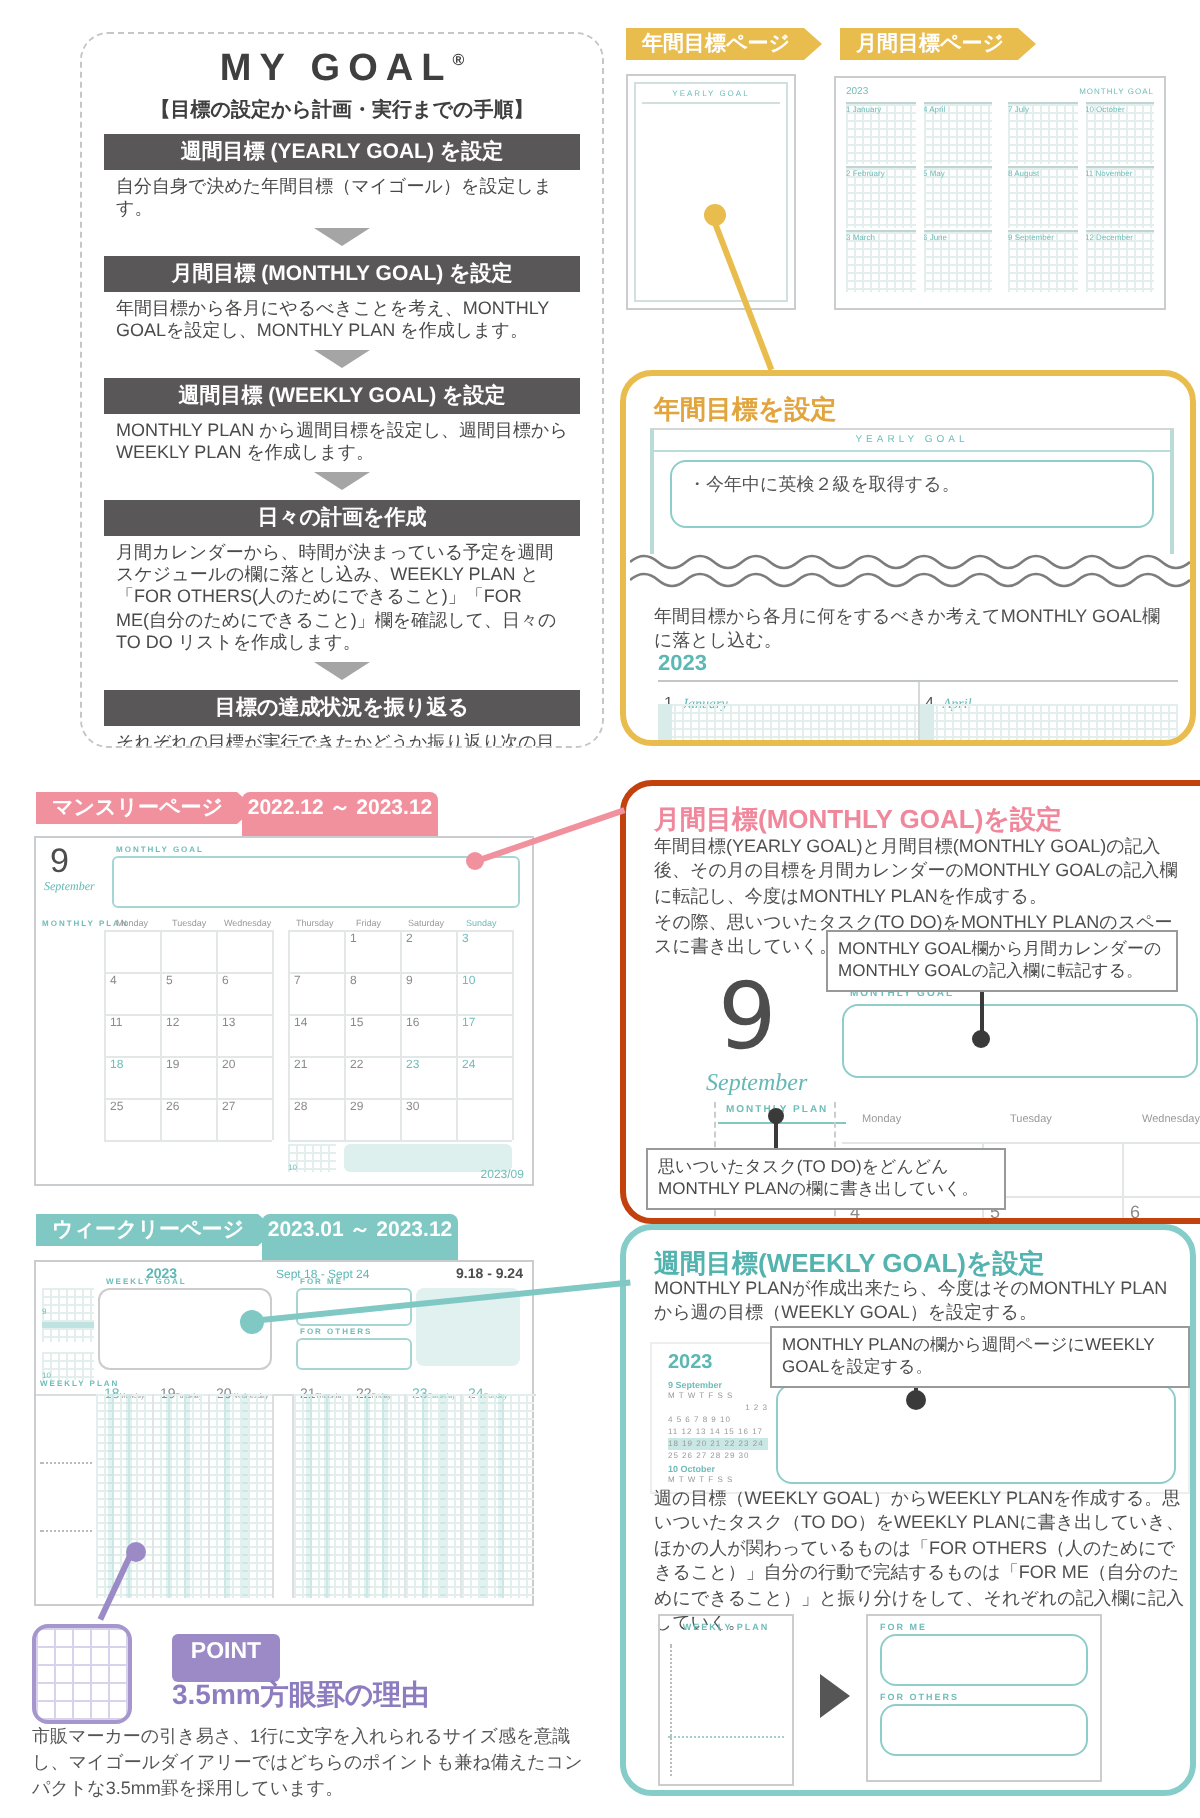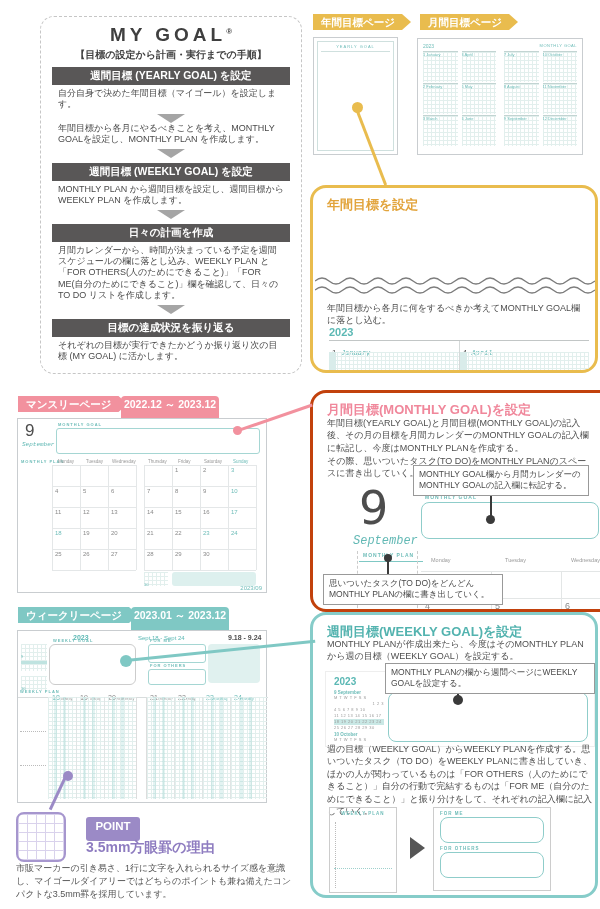--- a/index.html
+++ b/index.html
@@ -19,21 +19,21 @@
         border-color:#a5a5a5 transparent transparent transparent;margin:3px auto 0;}
   
   .tab{height:16px;line-height:16px;color:#fff;font-weight:bold;font-size:10.5px;padding:0 16px 0 8px;
        clip-path:polygon(0 0,calc(100% - 9px) 0,100% 50%,calc(100% - 9px) 100%,0 100%);white-space:nowrap;}
   .pill{height:32px;line-height:16px;color:#fff;font-weight:bold;font-size:10.5px;text-align:center;border-radius:4px;}
   
   .pagemock{background:#fff;border:1px solid #c9cdd0;box-sizing:border-box;}
   .grid-bg{background-image:linear-gradient(to right,#e2efed 1px,transparent 1px),
            linear-gradient(to bottom,#e2efed 1px,transparent 1px);background-size:4px 4px;}
   .mlabel{font-size:5px;letter-spacing:1px;color:#6fbdb9;font-weight:bold;white-space:nowrap;}
-  .script{font-family:Liberation Mono, monospace;font-style:italic;color:#63b9b5;}
+  .script{font-family:Liberation Serif, serif;font-style:italic;color:#63b9b5;}
   
   .box{background:#fff;border-radius:16px;box-sizing:border-box;overflow:hidden;z-index:1;}
   .bhead{font-weight:bold;font-size:13px;margin:8px 0 0 14px;white-space:nowrap;}
   .btext{font-size:9px;line-height:1.38;color:#4f4f4f;}
   .callout{background:#fff;border:1px solid #999;font-size:8.5px;line-height:1.35;padding:3px 5px;color:#4a4a4a;z-index:4;}
   .dot{border-radius:50%;z-index:3;}
   .cline{transform-origin:0 0;z-index:2;}
   .tealbox{border:1.5px solid #8fcdca;border-radius:8px;box-sizing:border-box;background:#fff;}
   
   .mrow{display:flex;left:34px;width:212px;height:21px;}
@@ -52,20 +52,21 @@
 <div id="page">
 
   <div id="flowcard" class="abs">
     <div class="ftitle"><span>MY GOAL</span><sup>®</sup></div>
     <div class="fsub">【目標の設定から計画・実行までの手順】</div>
 
     <div class="bar">週間目標 (YEARLY GOAL) を設定</div>
     <div class="fbody">自分自身で決めた年間目標（マイゴール）を設定します。</div>
     <div class="darr"></div>
 
+    <div class="bar">月間目標 (MONTHLY GOAL) を設定</div>
     <div class="fbody">年間目標から各月にやるべきことを考え、MONTHLY GOALを設定し、MONTHLY PLAN を作成します。</div>
     <div class="darr"></div>
 
     <div class="bar">週間目標 (WEEKLY GOAL) を設定</div>
     <div class="fbody">MONTHLY PLAN から週間目標を設定し、週間目標から WEEKLY PLAN を作成します。</div>
     <div class="darr"></div>
 
     <div class="bar">日々の計画を作成</div>
     <div class="fbody">月間カレンダーから、時間が決まっている予定を週間スケジュールの欄に落とし込み、WEEKLY PLAN と「FOR OTHERS(人のためにできること)」「FOR ME(自分のためにできること)」欄を確認して、日々の TO DO リストを作成します。</div>
     <div class="darr"></div>
@@ -131,20 +132,25 @@
           </div>
       </div>
     </div>
   </div>
 
   <div class="abs cline" style="left:357px;top:106px;width:84px;height:3px;background:#E9BC4E;transform:rotate(69deg);"></div>
   <div class="abs dot" style="left:352px;top:102px;width:11px;height:11px;background:#E9BC4E;"></div>
 
   <div class="abs box" style="left:310px;top:185px;width:288px;height:188px;border:3px solid #E9BC4E;">
     <div class="bhead" style="color:#E2A43C;">年間目標を設定</div>
+    <div class="abs" style="left:12px;top:26px;width:258px;height:62px;border-left:2px solid #b9dcd9;border-right:2px solid #b9dcd9;border-top:1px solid #d3d7d7;">
+      <div style="text-align:center;font-size:5px;letter-spacing:2px;color:#6fbdb9;margin-top:2px;">YEARLY GOAL</div>
+      <div style="border-top:1px solid #b9dcd9;margin:2px 0 4px;"></div>
+      <div class="tealbox" style="margin:0 8px;height:34px;padding:5px 8px;font-size:9px;color:#555;">・今年中に英検２級を取得する。</div>
+    </div>
     <svg class="abs" style="left:2px;top:86px;" width="280" height="26" viewBox="0 0 280 26">
       <path d="M0 7 Q7 1 14 7 T28 7 T42 7 T56 7 T70 7 T84 7 T98 7 T112 7 T126 7 T140 7 T154 7 T168 7 T182 7 T196 7 T210 7 T224 7 T238 7 T252 7 T266 7 T280 7" fill="none" stroke="#7d7d7d" stroke-width="1.3"></path>
       <path d="M0 16 Q7 10 14 16 T28 16 T42 16 T56 16 T70 16 T84 16 T98 16 T112 16 T126 16 T140 16 T154 16 T168 16 T182 16 T196 16 T210 16 T224 16 T238 16 T252 16 T266 16 T280 16" fill="none" stroke="#7d7d7d" stroke-width="1.3"></path>
     </svg>
     <div class="abs btext" style="left:14px;top:114px;width:262px;">年間目標から各月に何をするべきか考えてMONTHLY GOAL欄に落とし込む。</div>
     <div class="abs" style="left:16px;top:138px;font-size:11px;font-weight:bold;color:#5BB8B4;">2023</div>
     <div class="abs" style="left:16px;top:152px;width:260px;height:30px;border-top:1px solid #c2c6c6;display:flex;">
       <div style="width:50%;position:relative;border-right:1px solid #d5d9d9;">
         <span style="font-size:8px;color:#555;margin-left:3px;">1</span>
         <span class="script" style="font-size:7px;">January</span>

